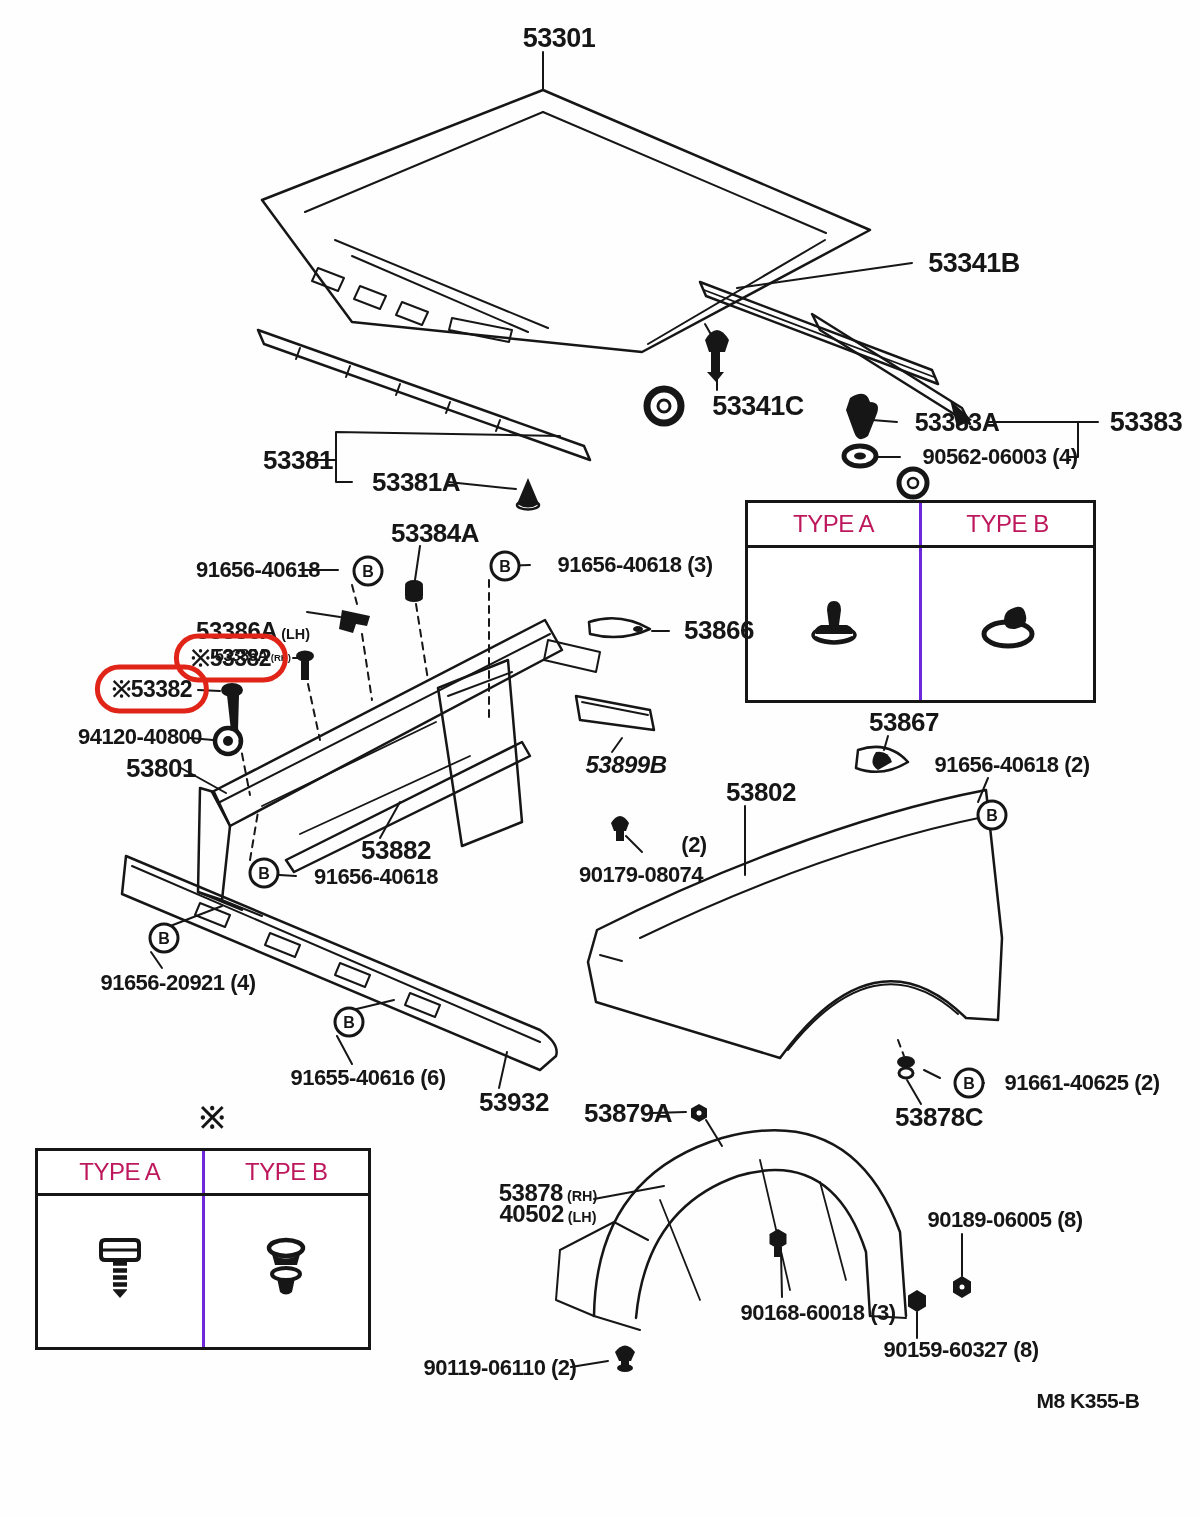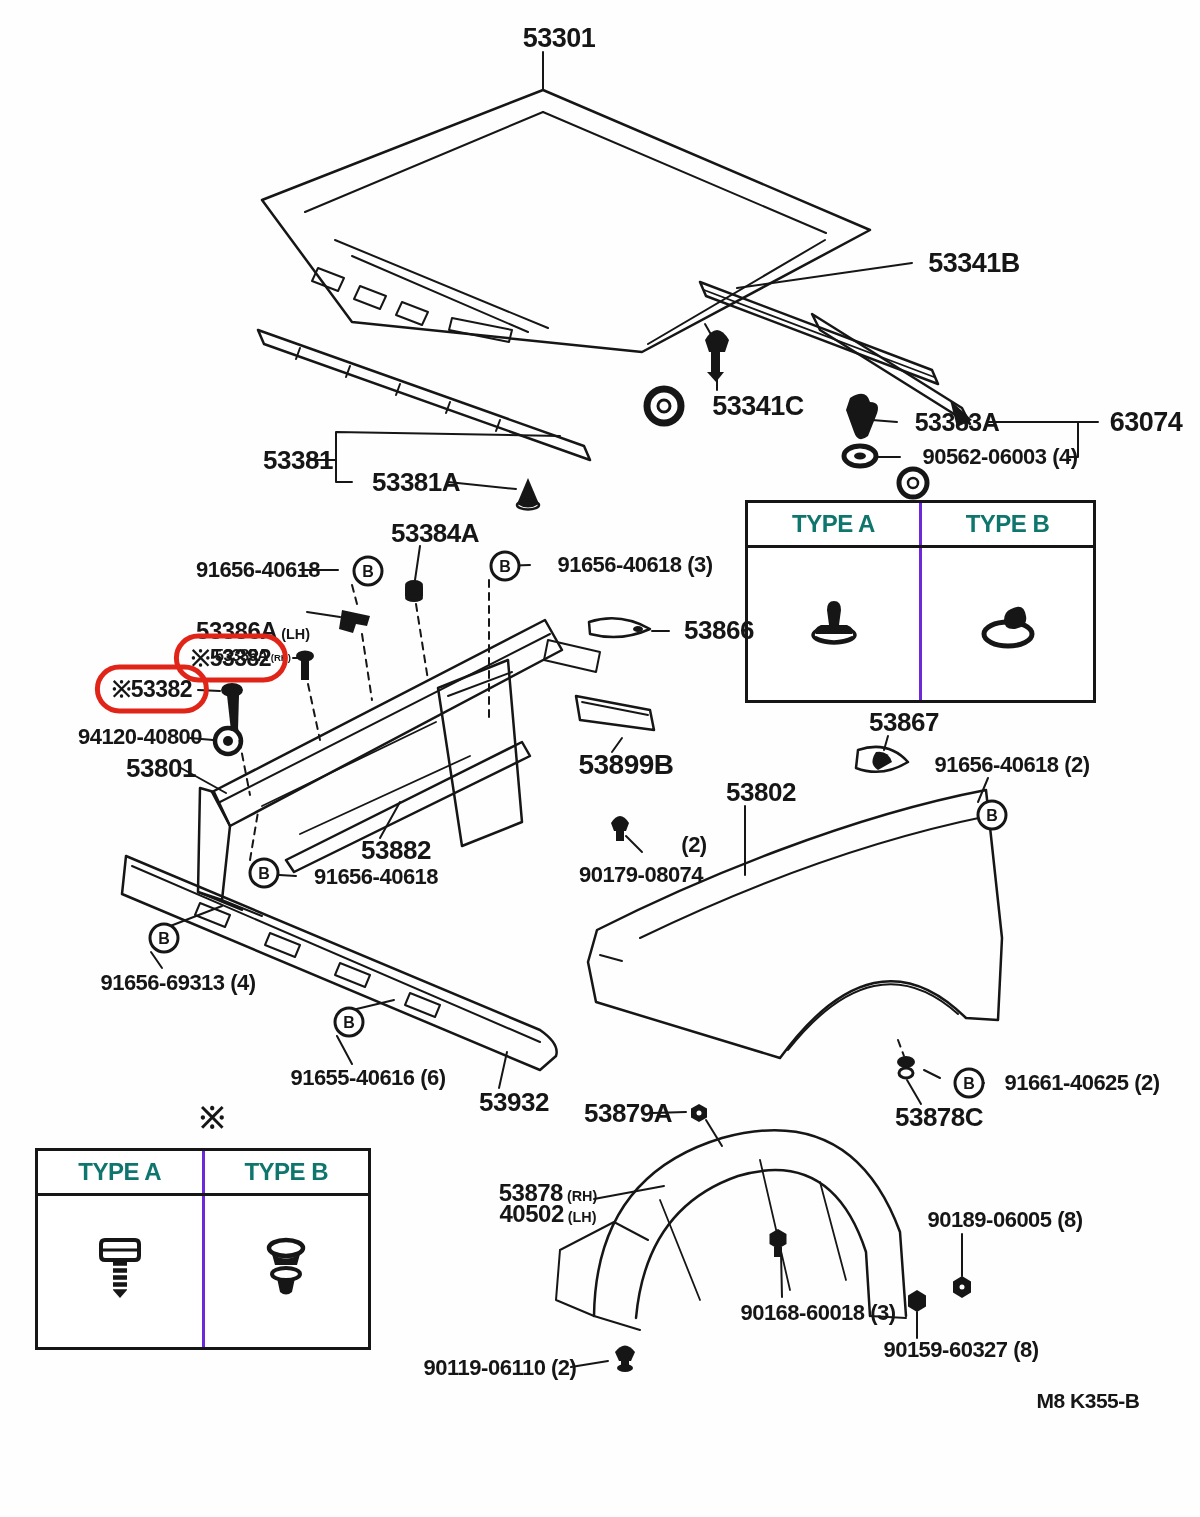--- a/index.html
+++ b/index.html
@@ -11,21 +11,21 @@
          color:#161616;letter-spacing:-0.5px;line-height:1;}
   .label .suffix{font-size:0.6em;font-weight:bold;letter-spacing:0;}
   .label.hl{border:5px solid #e02418;border-radius:28px;padding:8px 12px;}
   .marker{position:absolute;transform:translate(-50%,-50%);width:25px;height:25px;
           border:3px solid #161616;border-radius:50%;display:flex;align-items:center;
           justify-content:center;font-weight:bold;font-size:16px;color:#161616;background:#fff;}
   .type-table{position:absolute;border:3px solid #161616;background:#fff;display:flex;flex-direction:column;}
   .tt-head{display:flex;border-bottom:3px solid #161616;}
   .tt-body{display:flex;flex:1;}
   .tt-cell{flex:1;display:flex;align-items:center;justify-content:center;
-           font-weight:bold;font-size:24px;color:#0f766e;letter-spacing:-0.5px;}
+           font-weight:normal;font-size:24px;color:#be185d;letter-spacing:-0.5px;}
   .tt-head .tt-cell{padding:7px 0;}
   .tt-cell + .tt-cell{border-left:3px solid #6d28d9;}
 </style>
 </head>
 <body>
 
 <div class="canvas">
 
   <svg class="art" width="1200" height="1517" viewBox="0 0 1200 1517" fill="none" stroke="#161616" stroke-width="2.5" stroke-linejoin="round" stroke-linecap="round">
 
@@ -272,43 +272,43 @@
         </svg>
       </div>
     </div>
   </div>
 
   <div id="labels-layer">
       <div class="label" style="left: 543px; top: 38px; font-size: 27px;"><span>53301</span></div>
       <div class="label" style="left: 958px; top: 263px; font-size: 27px;"><span>53341B</span></div>
       <div class="label" style="left: 742px; top: 406px; font-size: 27px;"><span>53341C</span></div>
       <div class="label" style="left: 941px; top: 422px; font-size: 25px;"><span>53383A</span></div>
-      <div class="label" style="left: 1130px; top: 422px; font-size: 27px;"><span>63074</span></div>
+      <div class="label" style="left: 1130px; top: 422px; font-size: 27px;"><span>53383</span></div>
       <div class="label" style="left: 984px; top: 457px; font-size: 22px;"><span>90562-06003 (4)</span></div>
       <div class="label" style="left: 282px; top: 460px; font-size: 26px;"><span>53381</span></div>
       <div class="label" style="left: 400px; top: 482px; font-size: 26px;"><span>53381A</span></div>
       <div class="label" style="left: 419px; top: 533px; font-size: 26px;"><span>53384A</span></div>
       <div class="label" style="left: 242px; top: 570px; font-size: 22px;"><span>91656-40618</span></div>
       <div class="label" style="left: 237px; top: 608px; font-size: 16px; margin-top: 48px;"><span>53385A</span><span class="suffix"> (RH)</span></div>
       <div class="label" style="left: 237px; top: 631px; font-size: 24px;"><span>53386A</span><span class="suffix"> (LH)</span></div>
       <div class="label hl" style="left: 215px; top: 658px; font-size: 23px;"><span>※53382</span></div>
       <div class="label hl" style="left: 136px; top: 689px; font-size: 23px;"><span>※53382</span></div>
       <div class="label" style="left: 124px; top: 737px; font-size: 22px;"><span>94120-40800</span></div>
       <div class="label" style="left: 145px; top: 768px; font-size: 26px;"><span>53801</span></div>
       <div class="label" style="left: 619px; top: 565px; font-size: 22px;"><span>91656-40618 (3)</span></div>
       <div class="label" style="left: 703px; top: 630px; font-size: 26px;"><span>53866</span></div>
-      <div class="label" style="left: 610px; top: 765px; font-size: 28px;"><span>53899B</span></div>
+      <div class="label" style="left: 610px; top: 765px; font-size: 24px; font-style: italic;"><span>53899B</span></div>
       <div class="label" style="left: 745px; top: 792px; font-size: 26px;"><span>53802</span></div>
       <div class="label" style="left: 888px; top: 722px; font-size: 26px;"><span>53867</span></div>
       <div class="label" style="left: 996px; top: 765px; font-size: 22px;"><span>91656-40618 (2)</span></div>
       <div class="label" style="left: 380px; top: 850px; font-size: 26px;"><span>53882</span></div>
       <div class="label" style="left: 360px; top: 877px; font-size: 22px;"><span>91656-40618</span></div>
       <div class="label" style="left: 678px; top: 845px; font-size: 22px;"><span>(2)</span></div>
       <div class="label" style="left: 625px; top: 867px; font-size: 22px; margin-top: 8px;"><span>90179-08074</span></div>
-      <div class="label" style="left: 162px; top: 983px; font-size: 22px;"><span>91656-69313 (4)</span></div>
+      <div class="label" style="left: 162px; top: 983px; font-size: 22px;"><span>91656-20921 (4)</span></div>
       <div class="label" style="left: 352px; top: 1078px; font-size: 22px;"><span>91655-40616 (6)</span></div>
       <div class="label" style="left: 498px; top: 1102px; font-size: 26px;"><span>53932</span></div>
       <div class="label" style="left: 612px; top: 1113px; font-size: 26px;"><span>53879A</span></div>
       <div class="label" style="left: 532px; top: 1193px; font-size: 24px;"><span>53878</span><span class="suffix"> (RH)</span></div>
       <div class="label" style="left: 532px; top: 1214px; font-size: 24px;"><span>40502</span><span class="suffix"> (LH)</span></div>
       <div class="label" style="left: 989px; top: 1220px; font-size: 22px;"><span>90189-06005 (8)</span></div>
       <div class="label" style="left: 802px; top: 1313px; font-size: 22px;"><span>90168-60018 (3)</span></div>
       <div class="label" style="left: 945px; top: 1350px; font-size: 22px;"><span>90159-60327 (8)</span></div>
       <div class="label" style="left: 484px; top: 1368px; font-size: 22px;"><span>90119-06110 (2)</span></div>
       <div class="label" style="left: 923px; top: 1117px; font-size: 26px;"><span>53878C</span></div>

